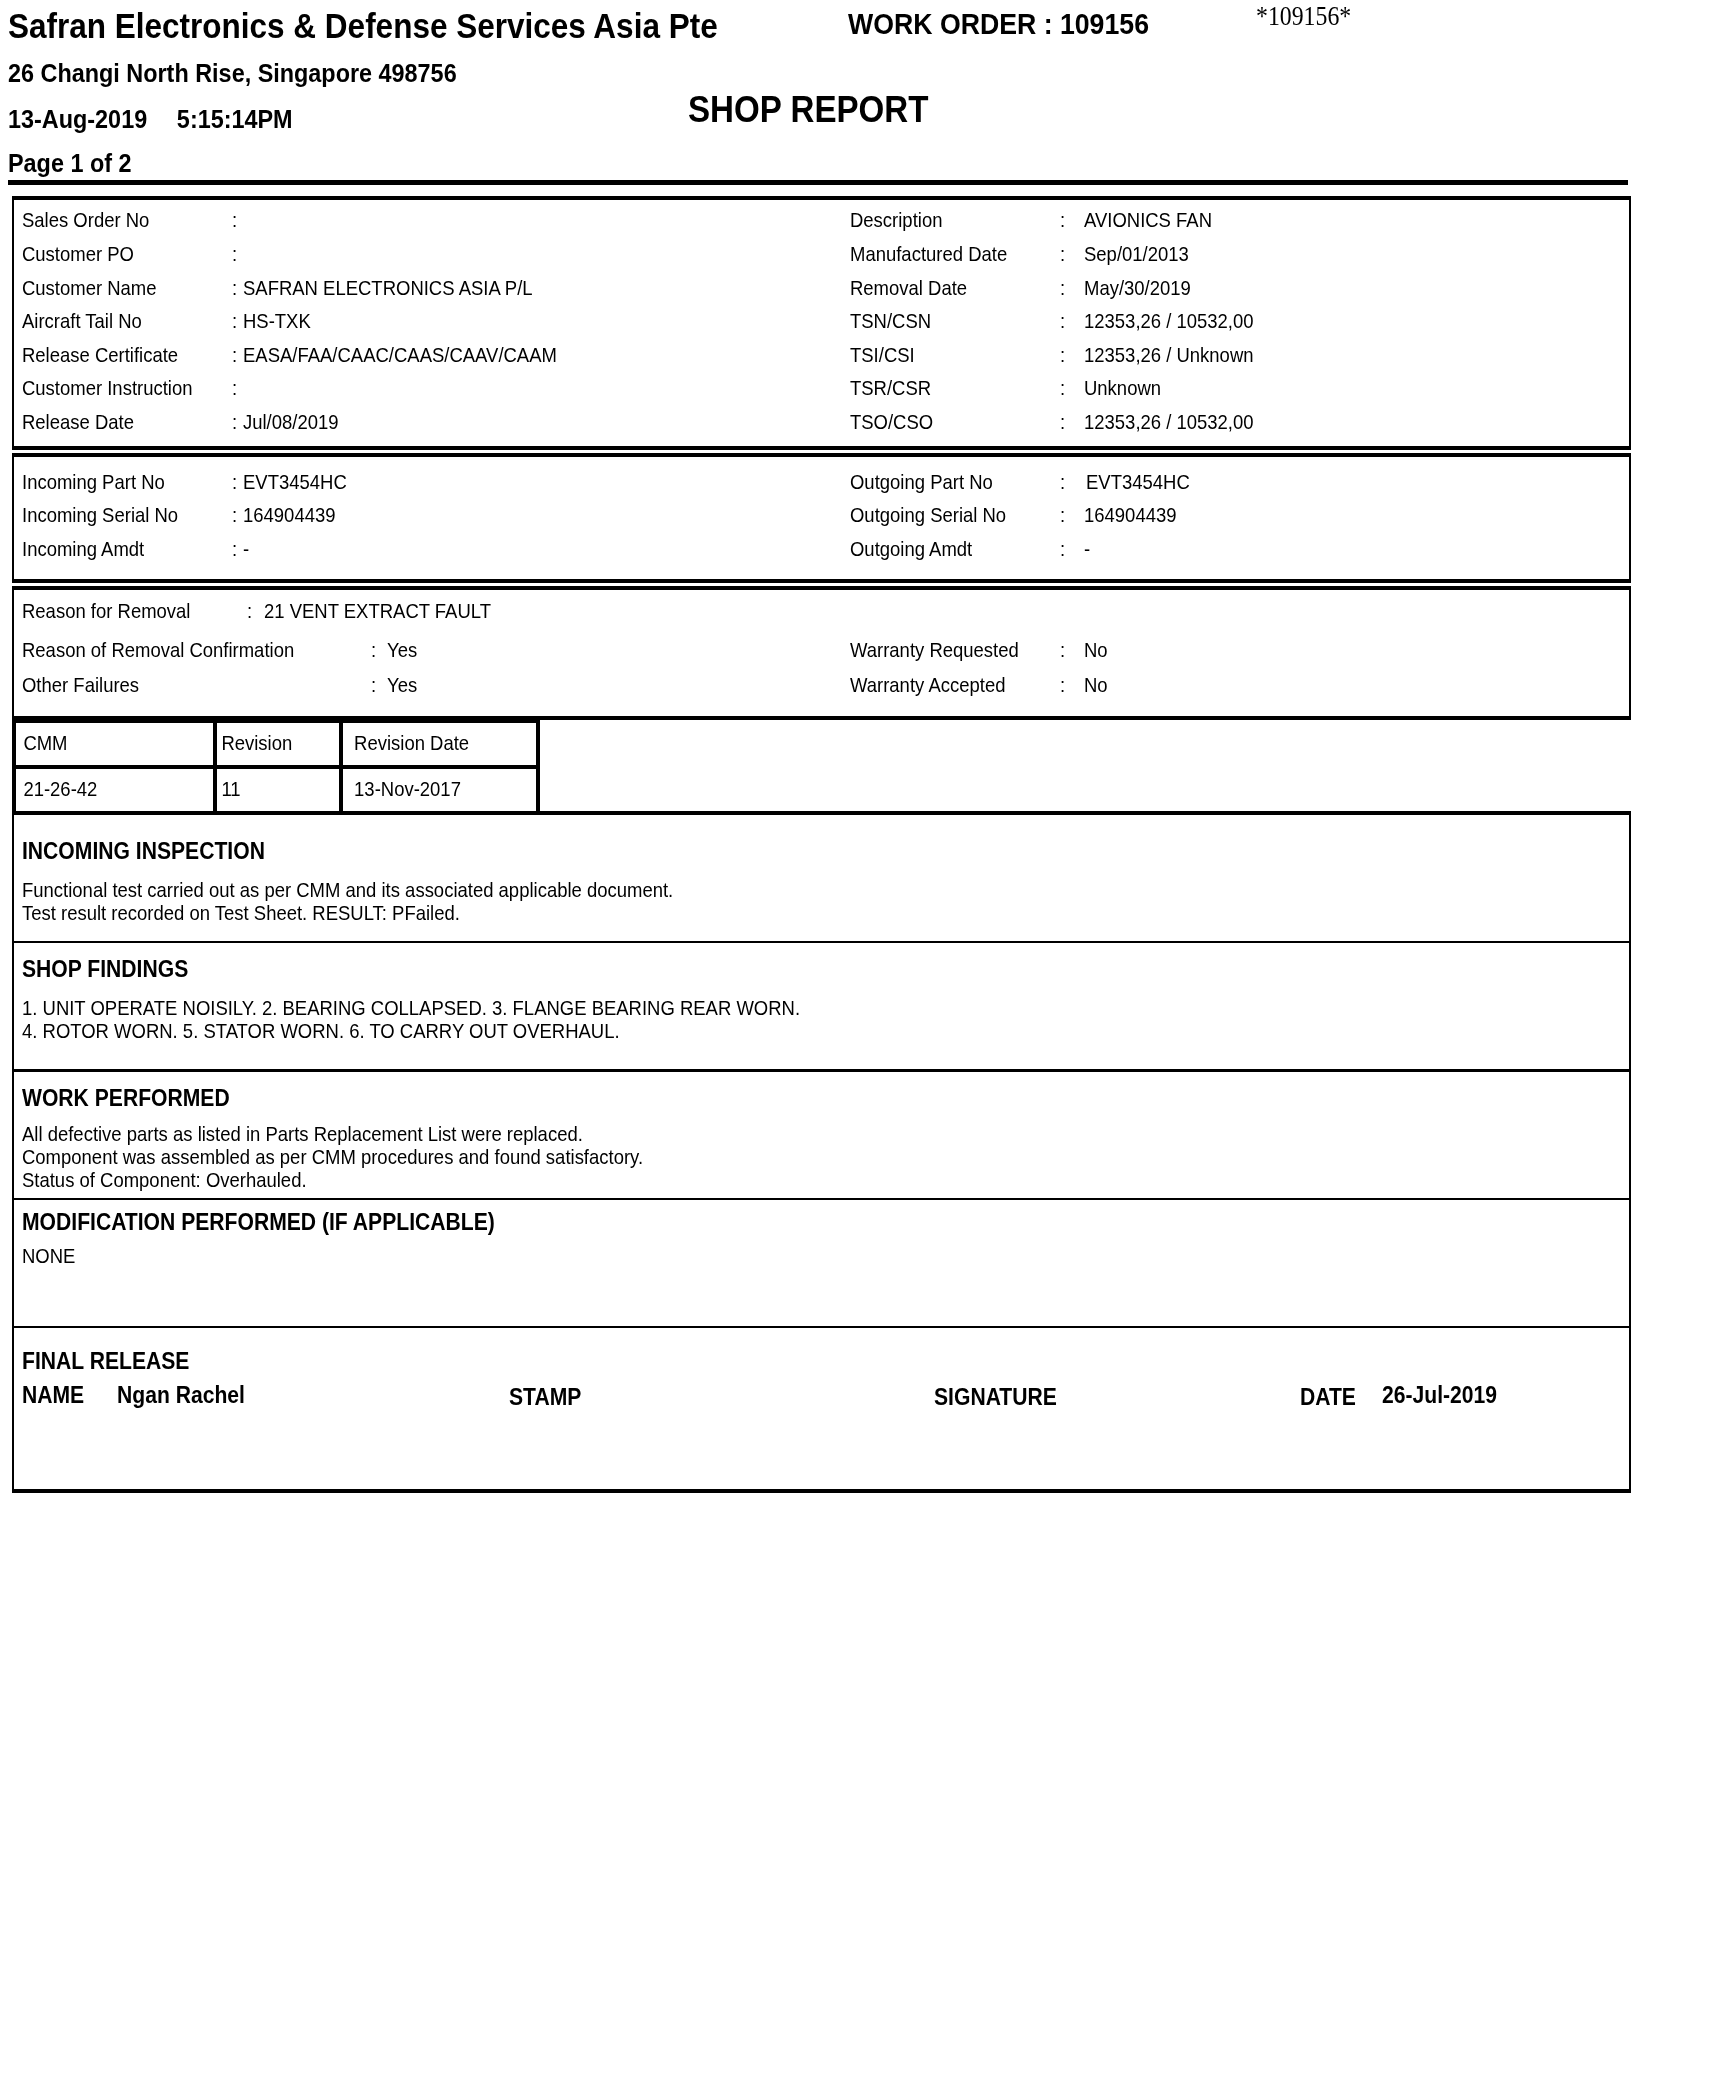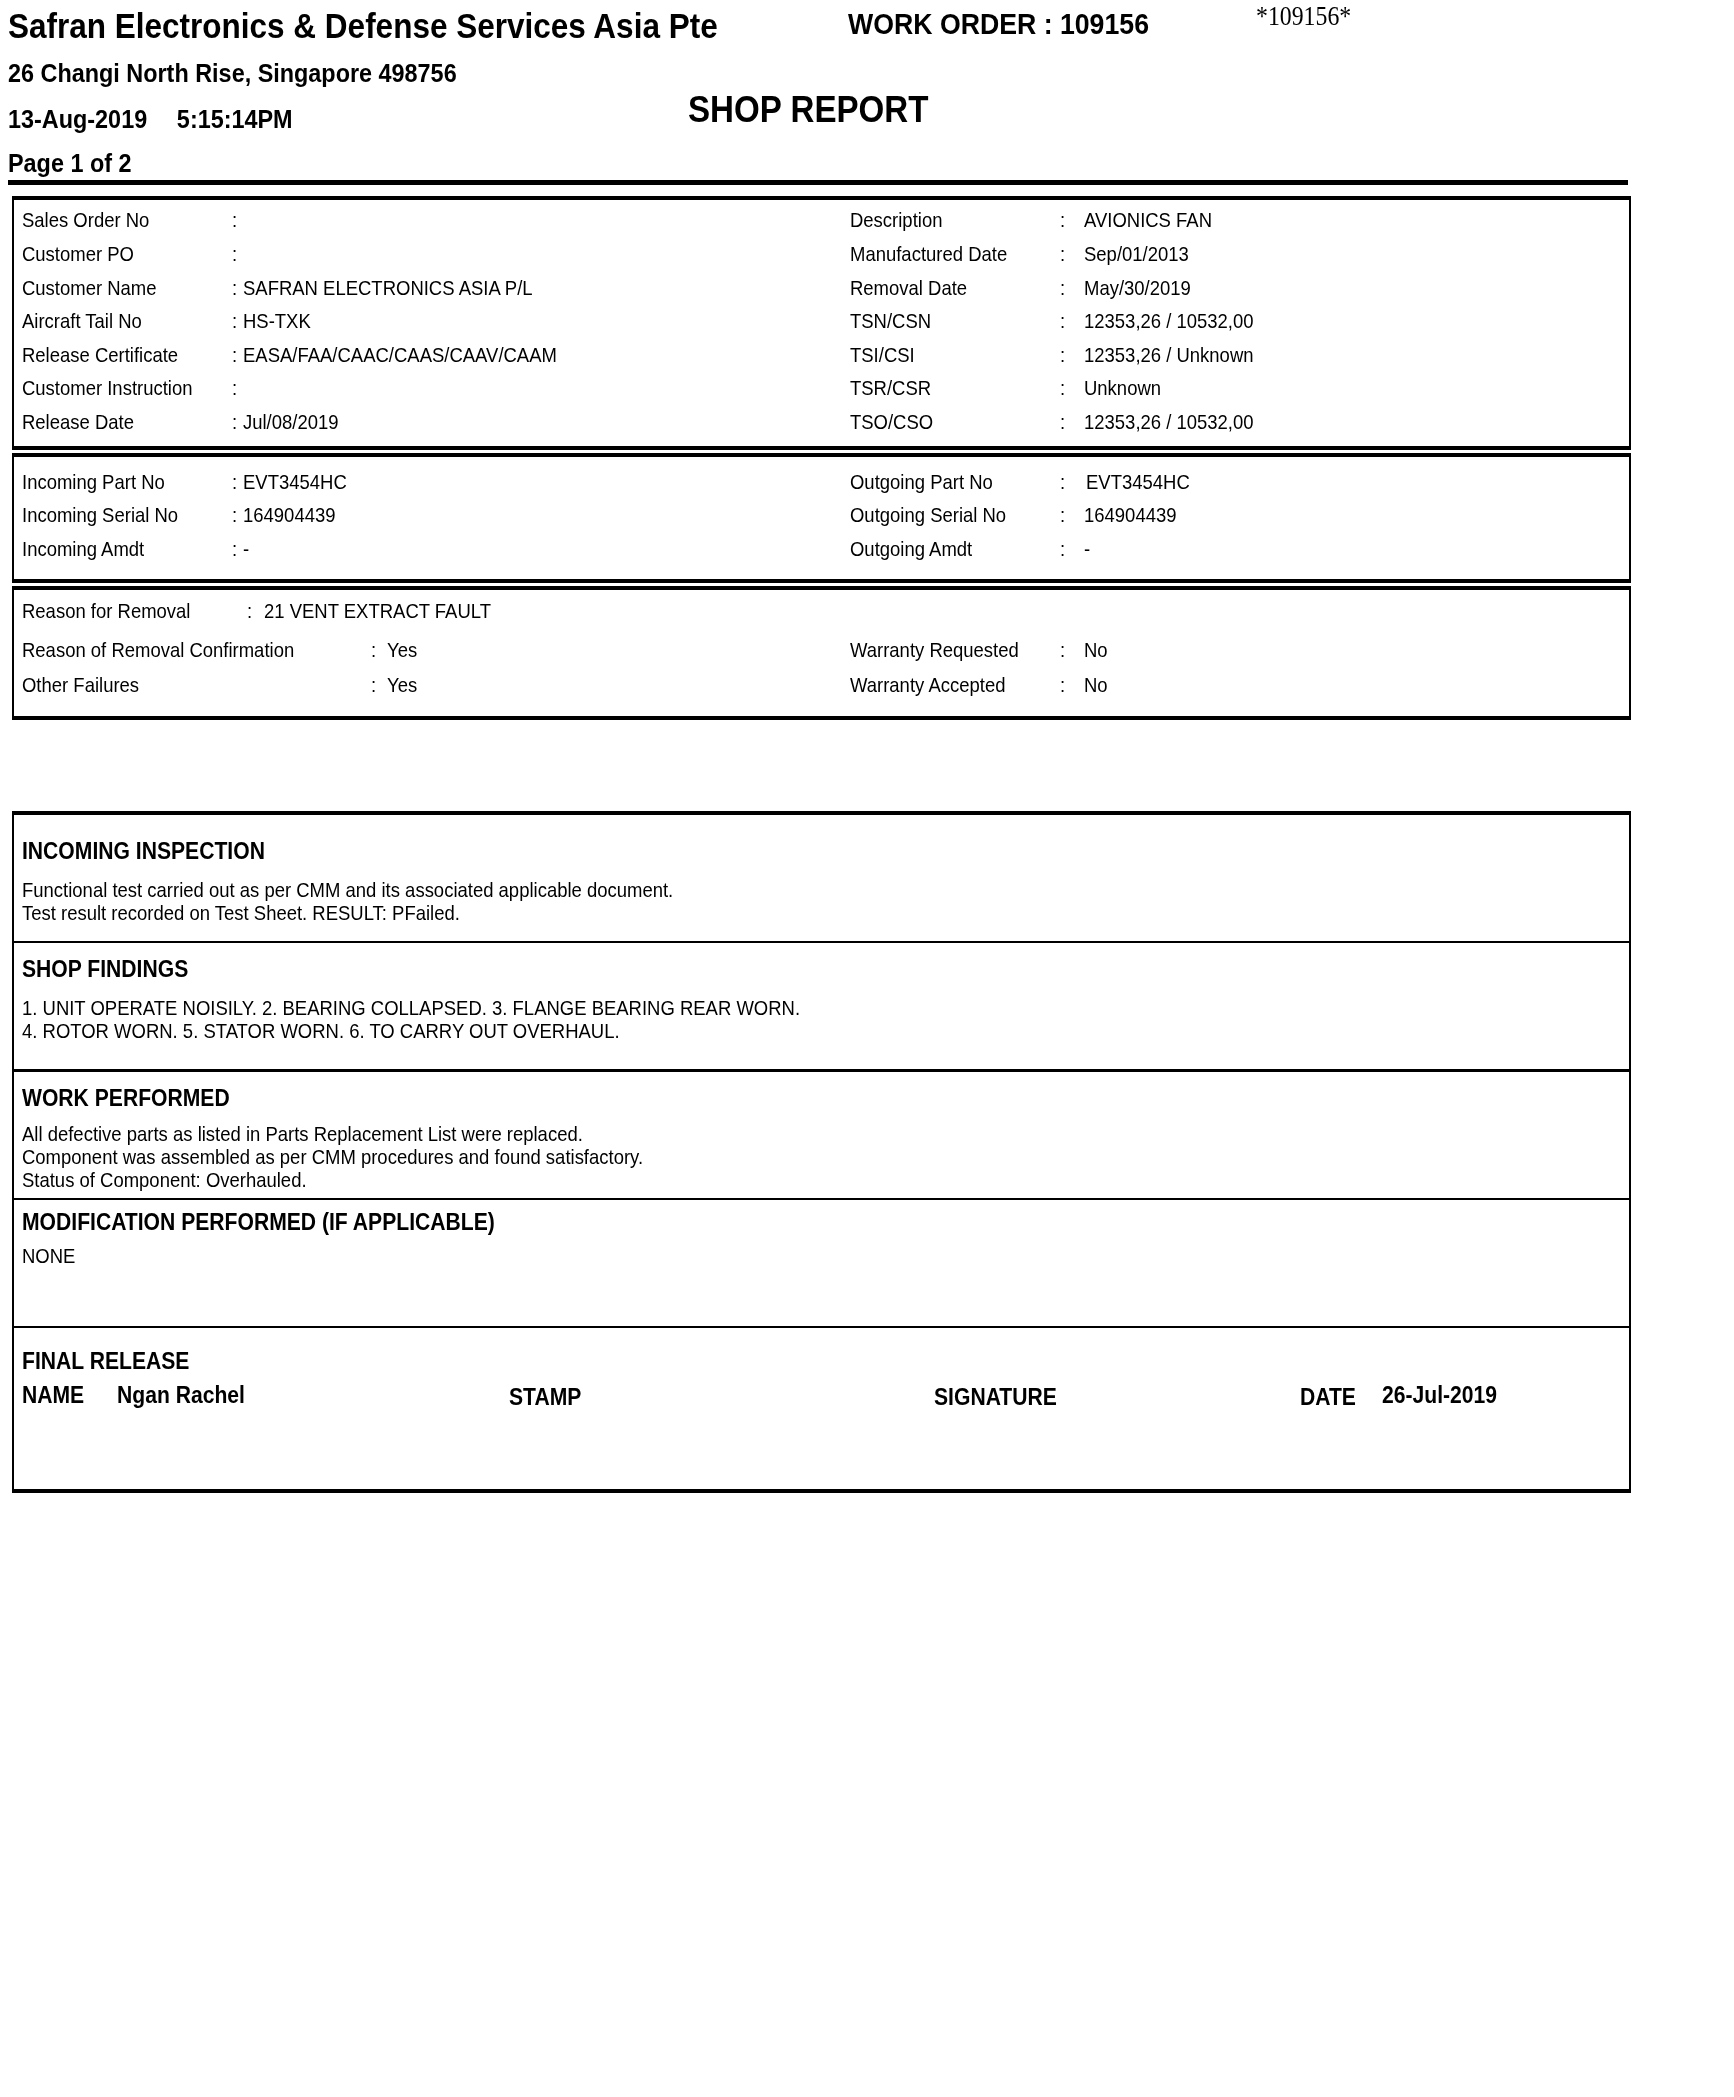--- a/index.html
+++ b/index.html
@@ -146,20 +146,42 @@
   <div class="txt" style="left:1046px;top:48px;">:</div>
   <div class="txt" style="left:1070px;top:48px;">No</div>
 
   <div class="txt" style="left:836px;top:83px;">Warranty Accepted</div>
   <div class="txt" style="left:1046px;top:83px;">:</div>
   <div class="txt" style="left:1070px;top:83px;">No</div>
 </div>
 
 <table class="cmm">
   <tbody>
+      <tr>
+    <td style="width:197px;">
+          <span class="cell">CMM</span>
+        </td>
+    <td style="width:122px;">
+          <span class="cell" style="padding-left:5px;">Revision</span>
+        </td>
+    <td style="width:193px;">
+          <span class="cell" style="padding-left:12.6px;">Revision Date</span>
+        </td>
+  </tr>
+  <tr>
+    <td>
+          <span class="cell">21-26-42</span>
+        </td>
+    <td>
+          <span class="cell" style="padding-left:5px;">11</span>
+        </td>
+    <td>
+          <span class="cell" style="padding-left:12.6px;">13-Nov-2017</span>
+        </td>
+  </tr>
 </tbody>
   </table>
 
 <div class="box thin-left" style="top:811px;height:132px;border-bottom-width:2.1px;">
   <div class="hd" style="left:8.4px;top:22px;">INCOMING INSPECTION</div>
   <div class="txt" style="left:8.4px;top:63px;">Functional test carried out as per CMM and its associated applicable document.</div>
   <div class="txt" style="left:8.4px;top:86px;">Test result recorded on Test Sheet. RESULT: PFailed.</div>
 </div>
 
 <div class="box thin-left" style="top:941px;height:130px;border-top-width:2.1px;border-bottom-width:2.1px;">

